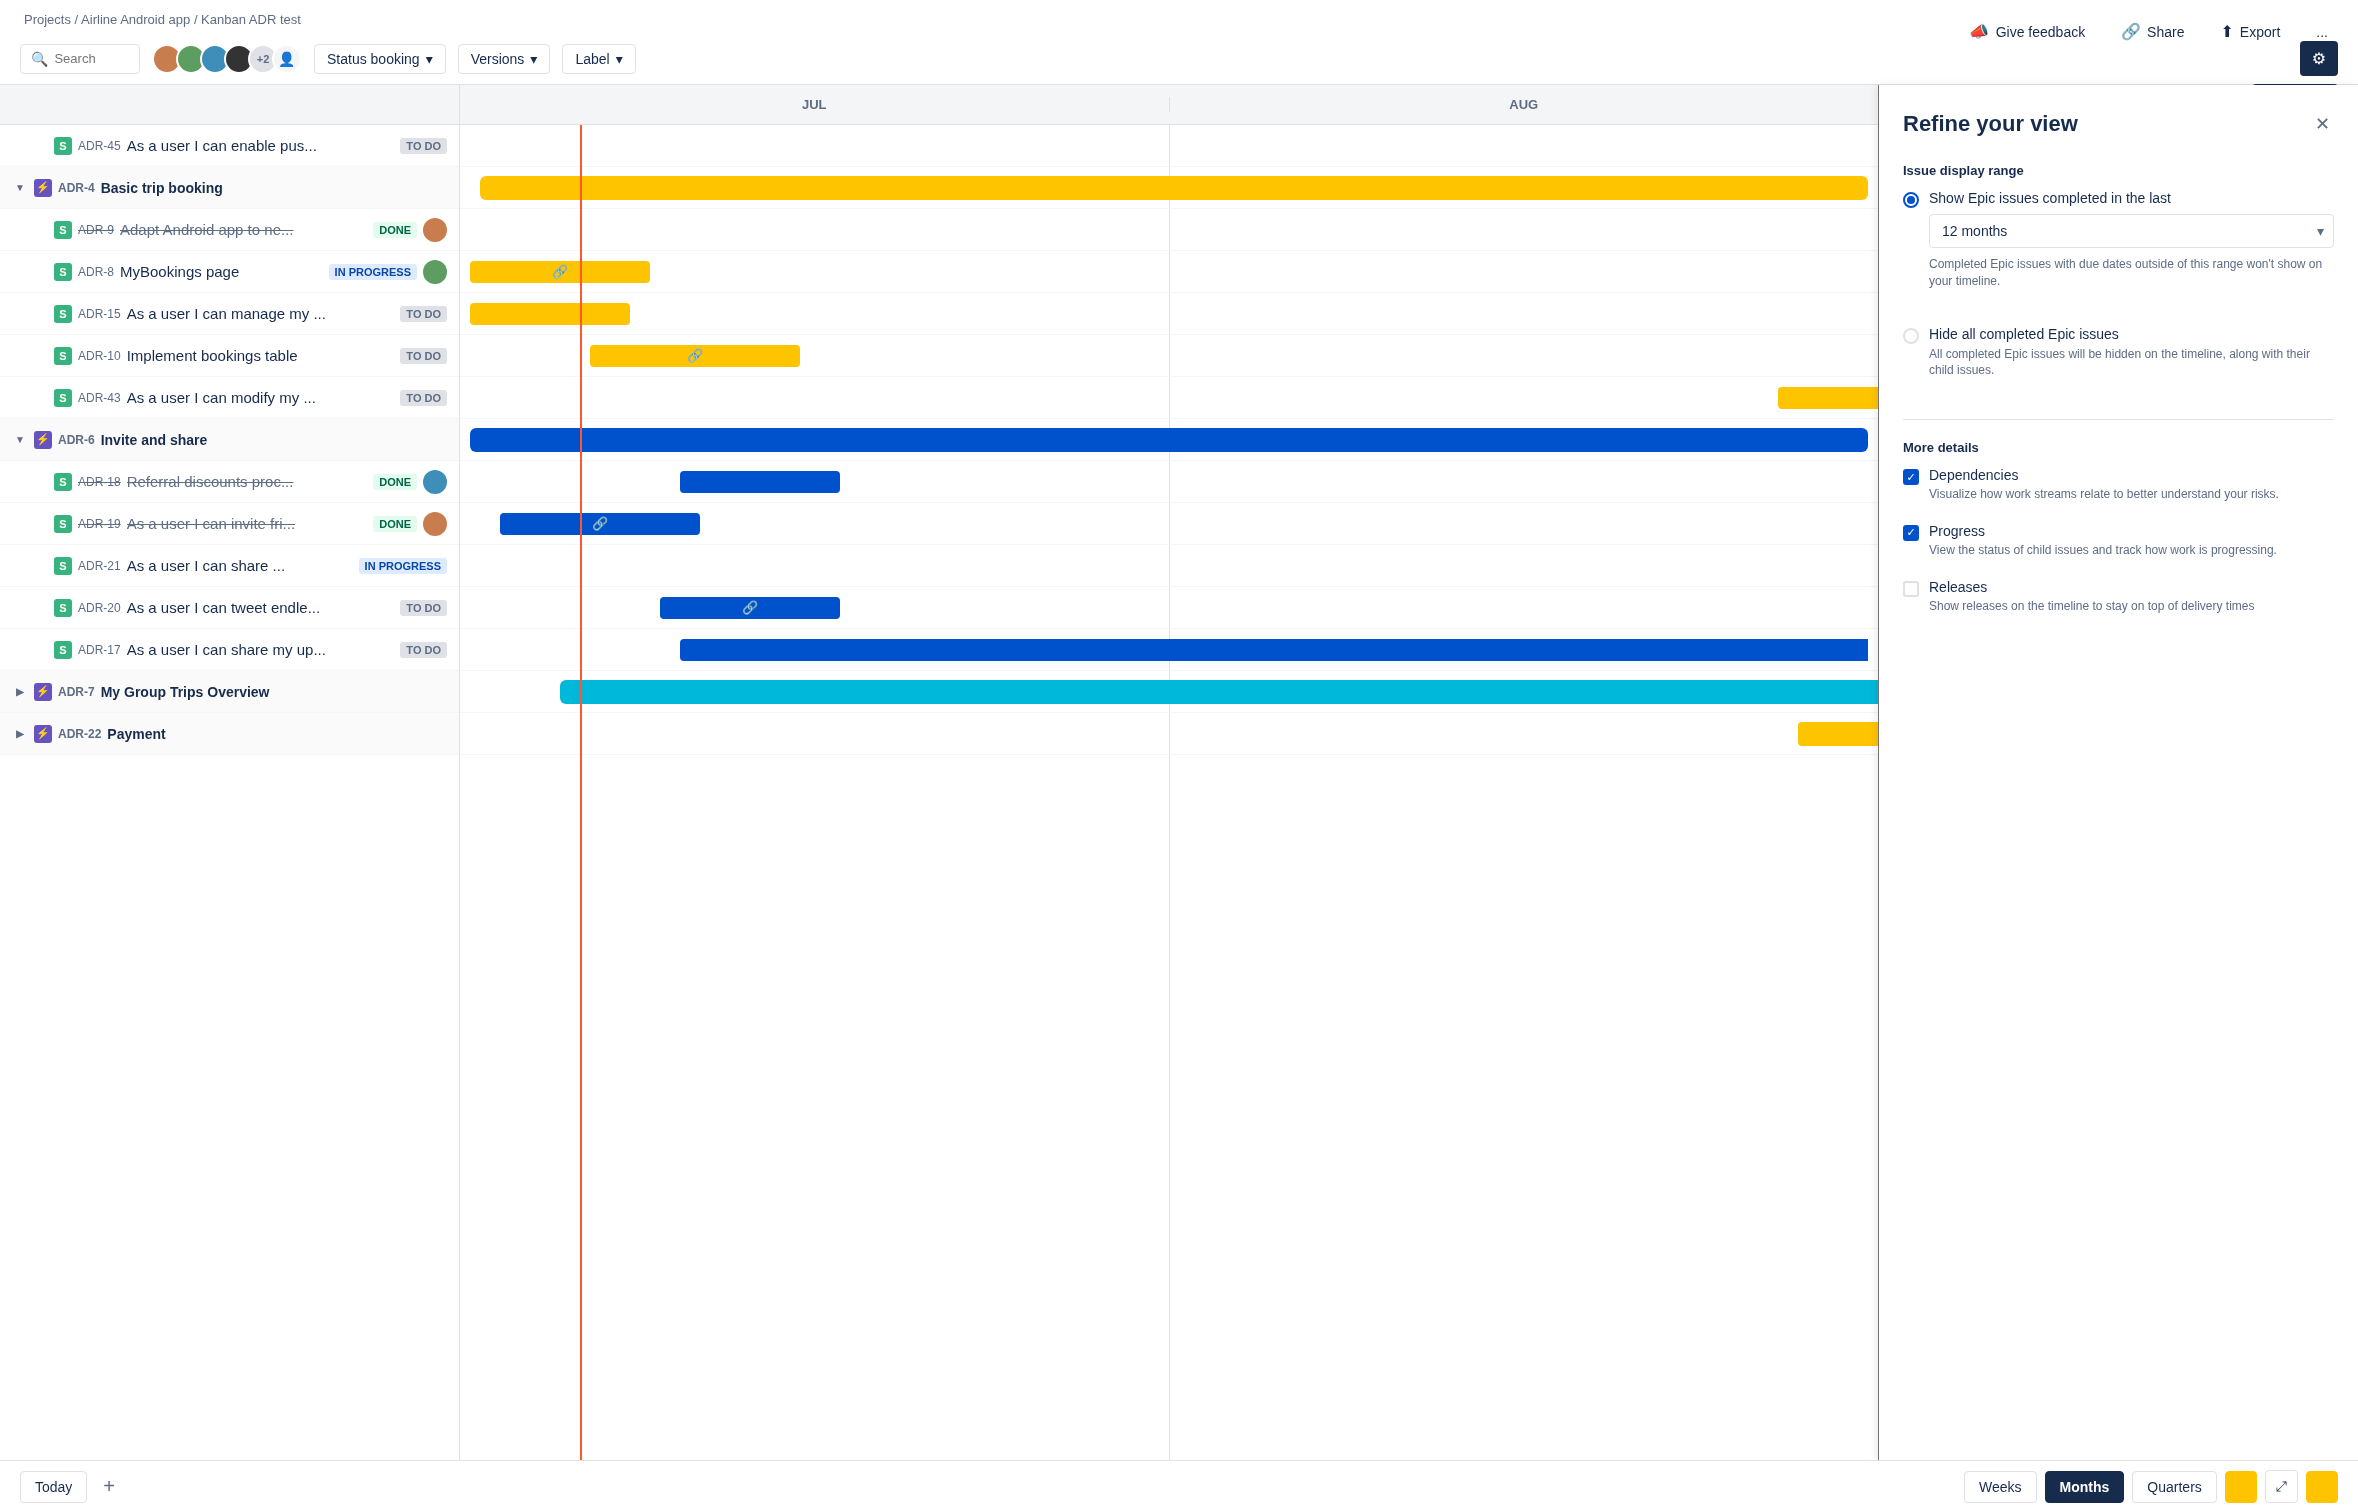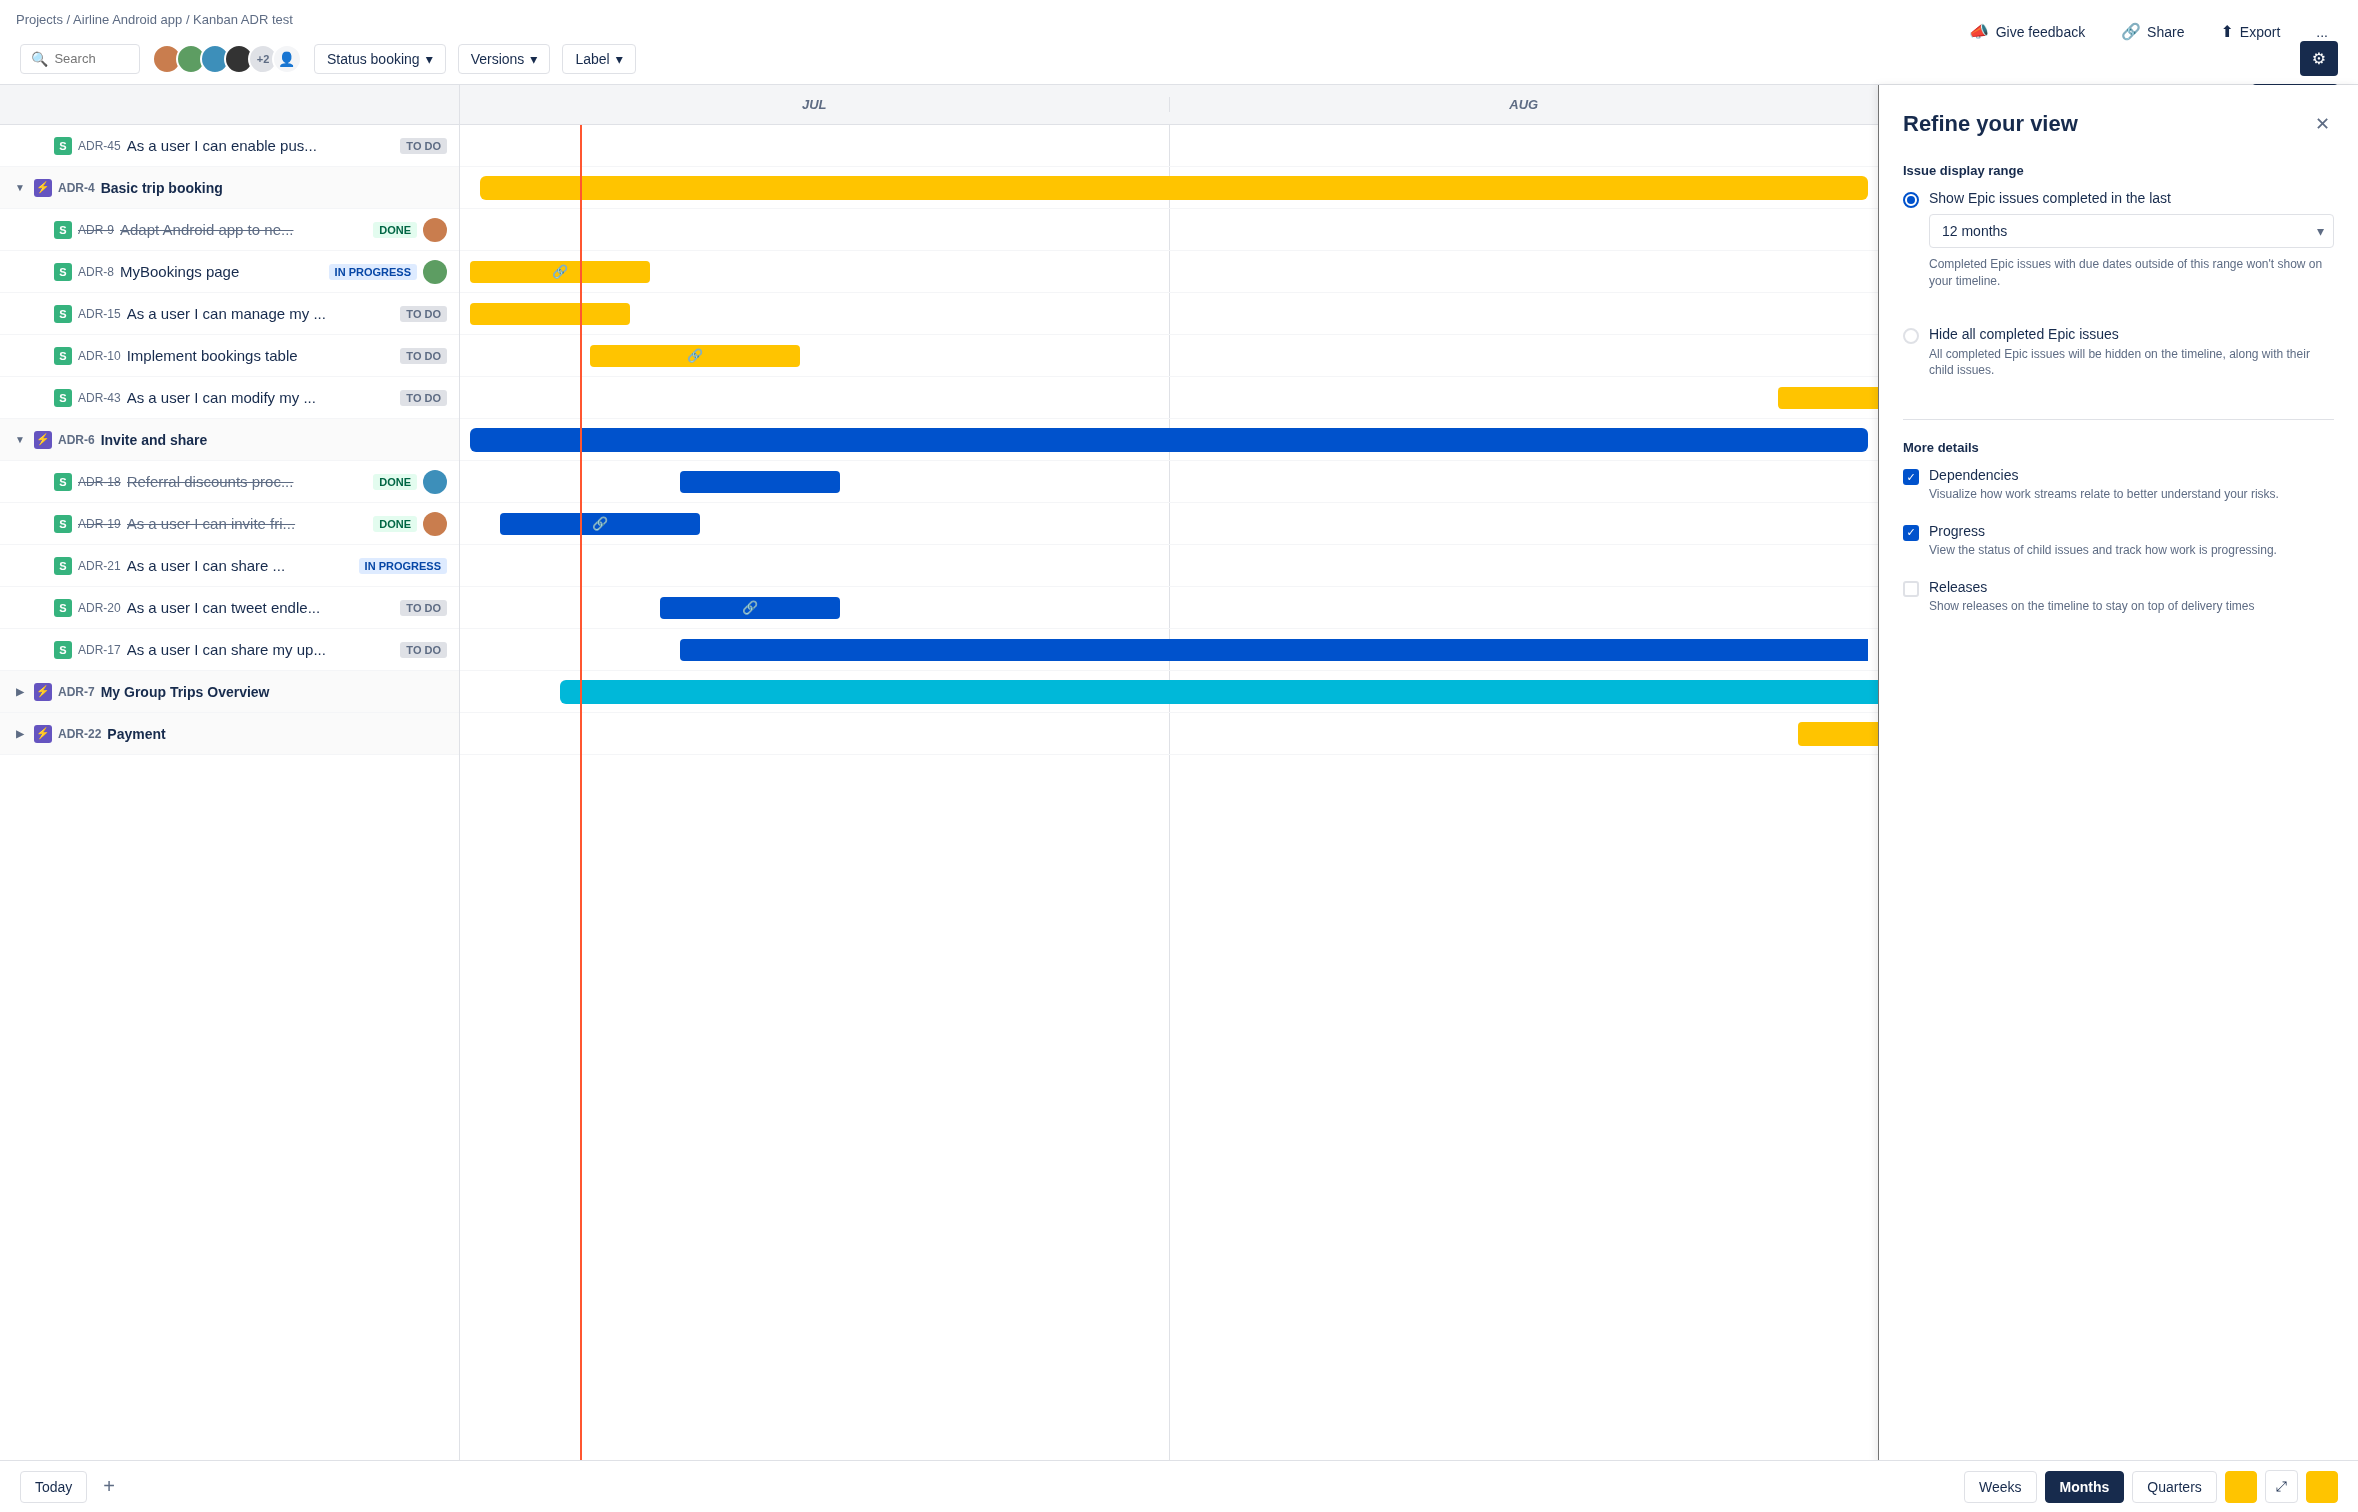--- a/index.html
+++ b/index.html
@@ -1,19 +1,19 @@
 <!DOCTYPE html>
 <html><head>
   <meta charset="utf-8">
   <style>
     * { box-sizing: border-box; margin: 0; padding: 0; }
     body { font-family: -apple-system, BlinkMacSystemFont, 'Segoe UI', sans-serif; background: #fff; color: #172b4d; font-size: 14px; overflow: hidden; }
 
     
-    .header { padding: 12px 20px 0 16px; }
+    .header { padding: 12px 20px 0 24px; }
     .breadcrumb { font-size: 13px; color: #5e6c84; margin-bottom: 6px; }
     .breadcrumb span { color: #5e6c84; }
     .page-title { font-size: 26px; font-weight: 700; color: #172b4d; margin-bottom: 14px; }
     .header-actions { position: absolute; top: 16px; right: 20px; display: flex; align-items: center; gap: 16px; }
     .header-action-btn { display: flex; align-items: center; gap: 6px; background: none; border: none; cursor: pointer; font-size: 14px; color: #172b4d; padding: 6px 10px; border-radius: 4px; }
 
     
     .toolbar { display: flex; align-items: center; gap: 12px; padding: 8px 20px; border-bottom: 1px solid #dfe1e6; }
     .search-box { display: flex; align-items: center; border: 1px solid #dfe1e6; border-radius: 4px; padding: 6px 10px; gap: 6px; width: 120px; background: #fff; }
     .search-box input { border: none; outline: none; font-size: 14px; width: 80px; }
@@ -29,21 +29,21 @@
     
     .main { display: flex; position: relative; height: calc(100vh - 130px); }
 
     
     .timeline-left { width: 460px; min-width: 460px; overflow: hidden; border-right: 1px solid #dfe1e6; }
     .timeline-header-row { height: 40px; border-bottom: 1px solid #dfe1e6; background: #f4f5f7; display: flex; align-items: center; padding: 0 12px; font-size: 13px; font-weight: 600; color: #5e6c84; }
 
     
     .timeline-right { flex: 1; overflow: hidden; position: relative; background: #fff; }
     .gantt-header { height: 40px; border-bottom: 1px solid #dfe1e6; display: flex; align-items: center; background: #f4f5f7; }
-    .gantt-month { flex: 1; text-align: center; font-size: 13px; font-weight: 600; color: #5e6c84; padding: 0 10px; font-style: italic; }
+    .gantt-month { flex: 1; text-align: center; font-size: 13px; font-weight: 600; color: #5e6c84; padding: 0 10px; }
 
     
     .issues-container { overflow-y: auto; height: calc(100% - 40px); }
     .issue-row { display: flex; align-items: center; height: 42px; border-bottom: 1px solid #f4f5f7; padding: 0 12px; gap: 6px; }
     .issue-row.epic { font-weight: 600; background: #fafafa; }
     .issue-row.child { padding-left: 32px; }
     .expand-btn { width: 16px; height: 16px; cursor: pointer; color: #5e6c84; display: flex; align-items: center; justify-content: center; flex-shrink: 0; font-size: 10px; }
     .issue-icon { width: 18px; height: 18px; border-radius: 3px; display: flex; align-items: center; justify-content: center; flex-shrink: 0; font-size: 11px; color: #fff; font-weight: 700; }
     .icon-story { background: #36b37e; }
     .icon-epic { background: #6554c0; }

